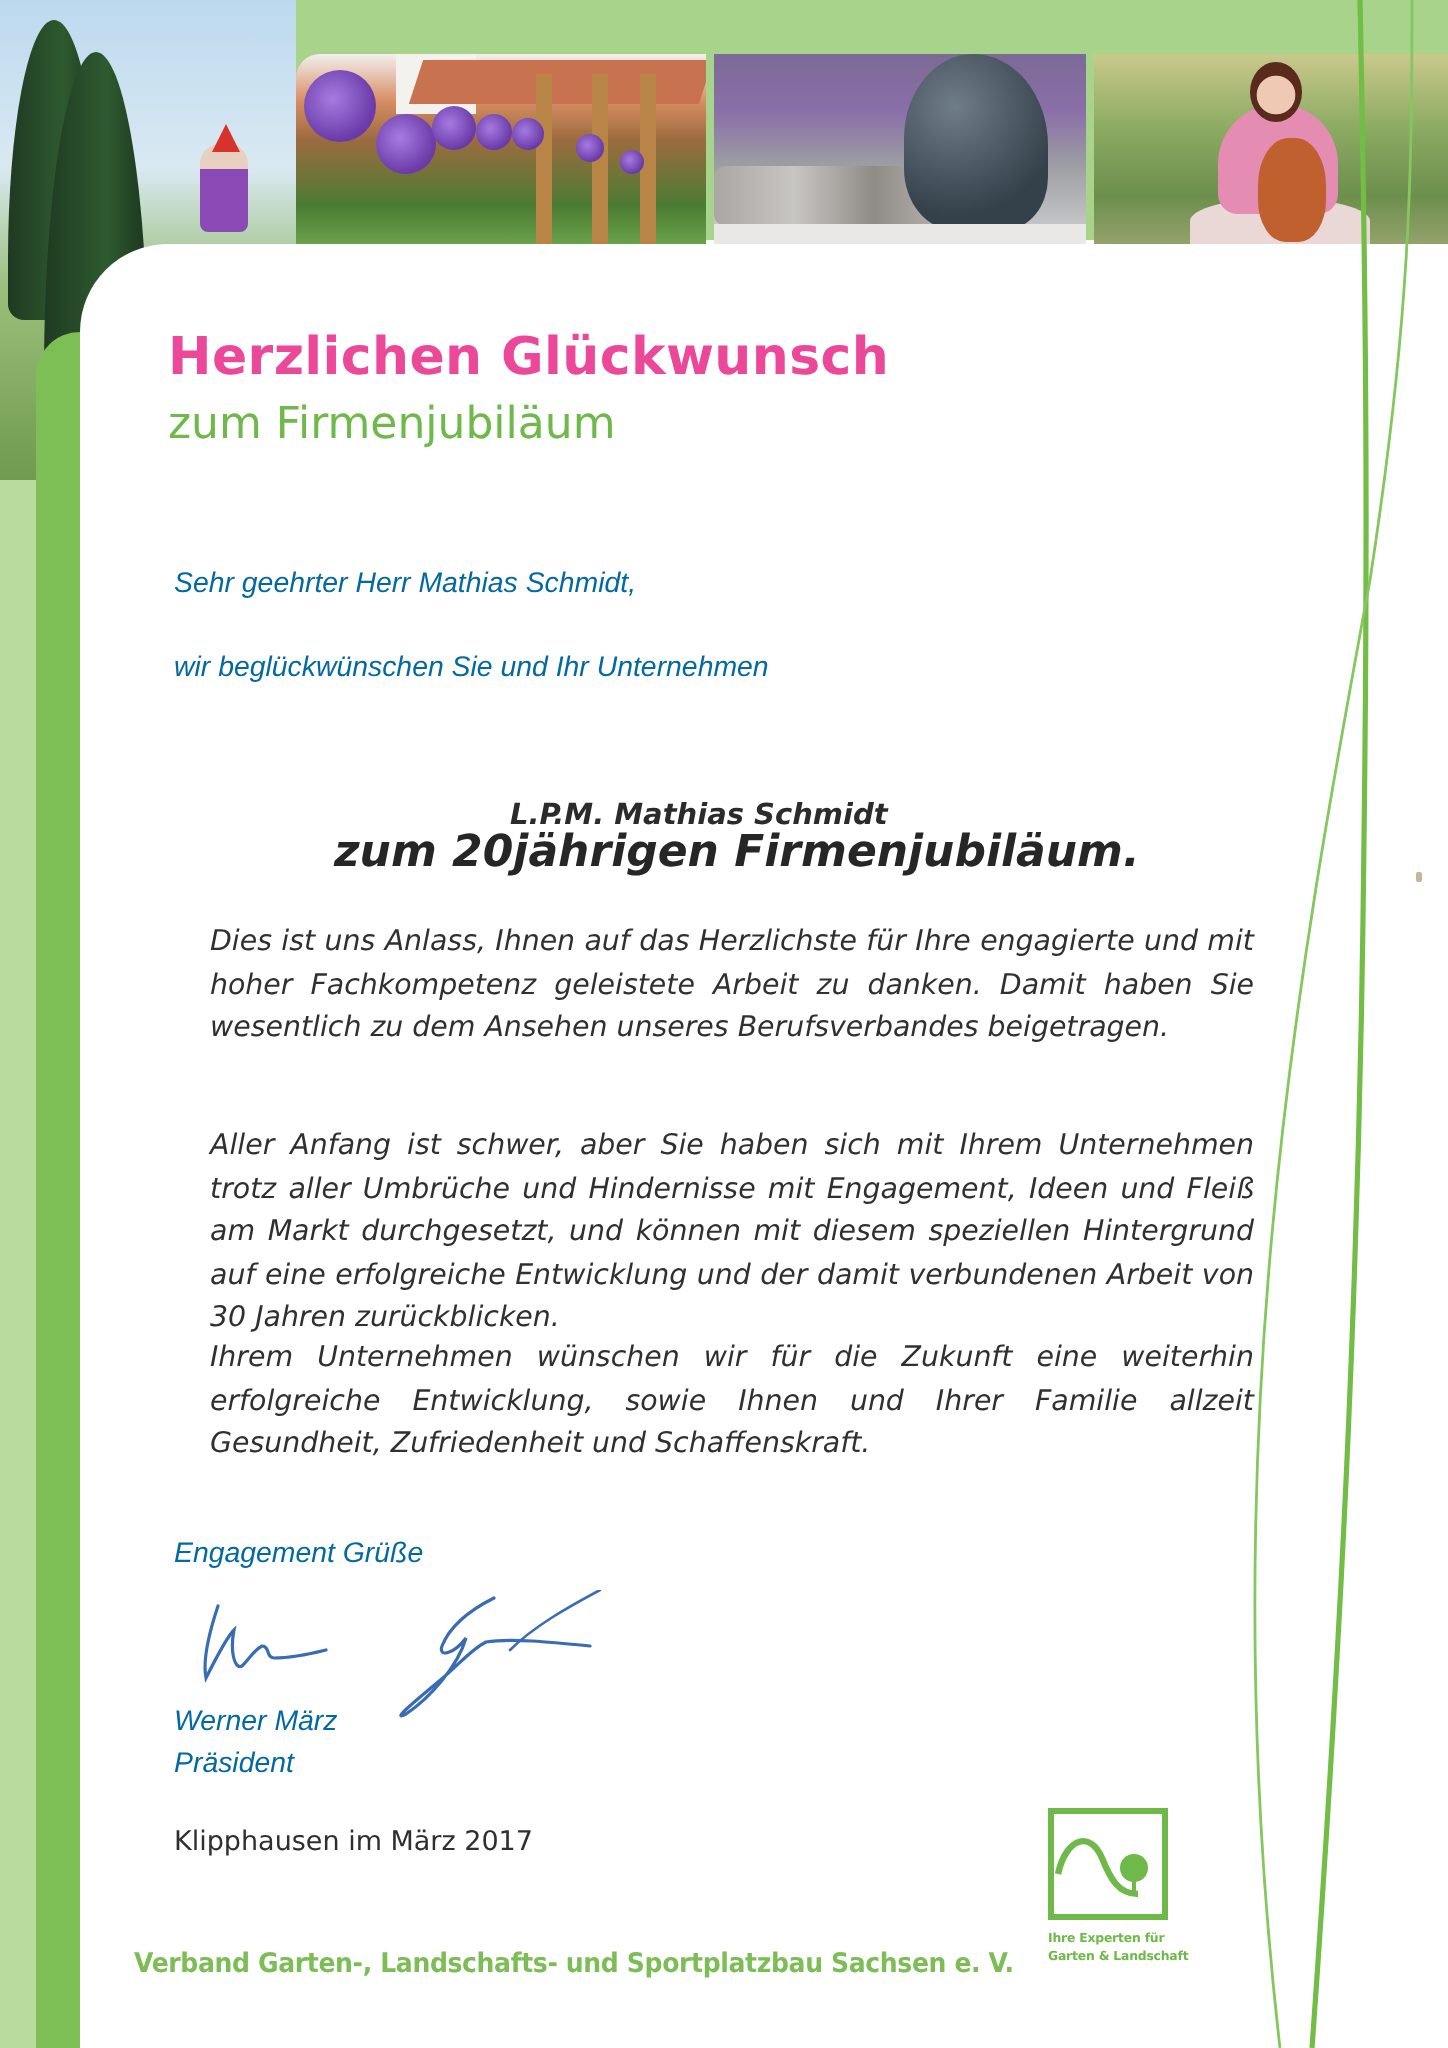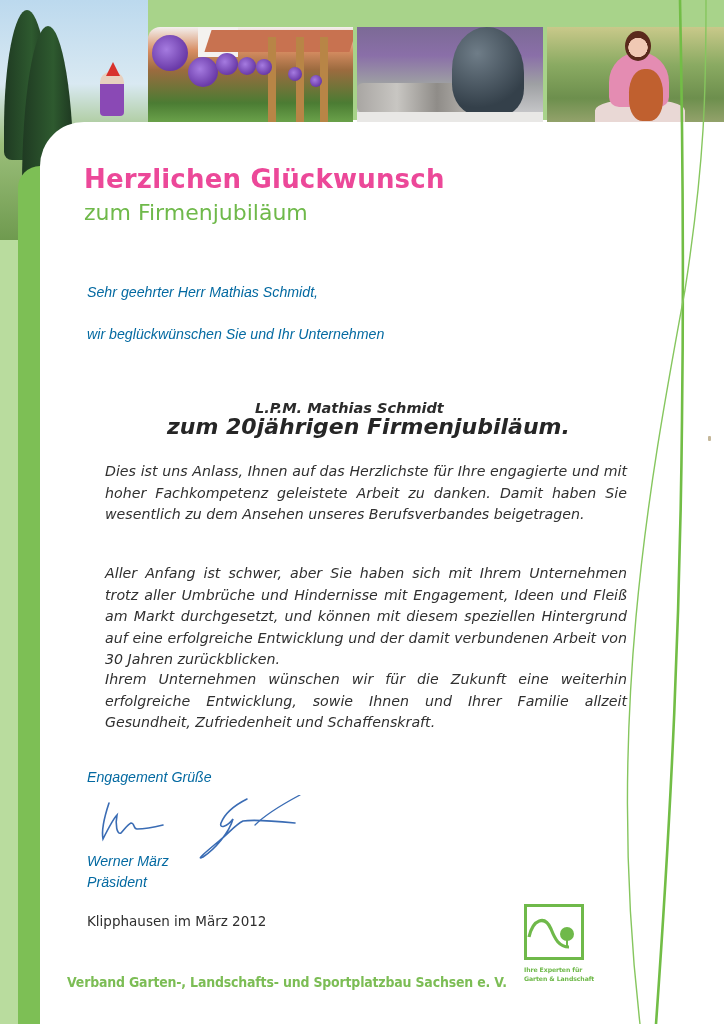--- a/index.html
+++ b/index.html
@@ -191,21 +191,21 @@
 
 <svg class="signature" viewBox="0 0 215 70">
   <path d="M14 8 C 10 20, 6 34, 8 44 C 12 36, 18 24, 22 20 C 20 30, 22 40, 26 38 C 30 34, 32 30, 36 28 C 40 28, 38 34, 42 34 C 50 34, 60 32, 68 30" fill="none" stroke="#3a6cb4" stroke-width="1.6" stroke-linecap="round"></path>
   <path d="M152 4 C 140 10, 130 18, 126 28 C 124 34, 132 32, 138 24 C 134 38, 120 54, 108 62 C 100 66, 112 56, 124 46 C 134 38, 140 30, 148 26 C 160 24, 180 26, 200 28" fill="none" stroke="#3a6cb4" stroke-width="1.6" stroke-linecap="round"></path>
   <path d="M205 0 C 190 8, 172 18, 160 30" fill="none" stroke="#3a6cb4" stroke-width="1.3" stroke-linecap="round"></path>
 </svg>
 
 <div class="t" style="left:87px; top:853px;">Werner März</div>
 <div class="t" style="left:87px; top:874px;">Präsident</div>
 
-<div class="place-date">Klipphausen im März 2012</div>
+<div class="place-date">Klipphausen im März 2017</div>
 
 <div class="footer-org">Verband Garten-, Landschafts- und Sportplatzbau Sachsen e. V.</div>
 
 <div class="logo">
   <div class="logo-box">
     <svg width="54" height="50" viewBox="0 0 54 50" style="position:absolute;left:0;top:0">
       <path d="M2 30 C 6 12, 18 8, 24 22 C 28 32, 32 40, 42 40" fill="none" stroke="#6fb94a" stroke-width="3.2"></path>
       <circle cx="40" cy="27" r="7" fill="#6fb94a"></circle>
       <rect x="39" y="32" width="2" height="8" fill="#6fb94a"></rect>
     </svg>

